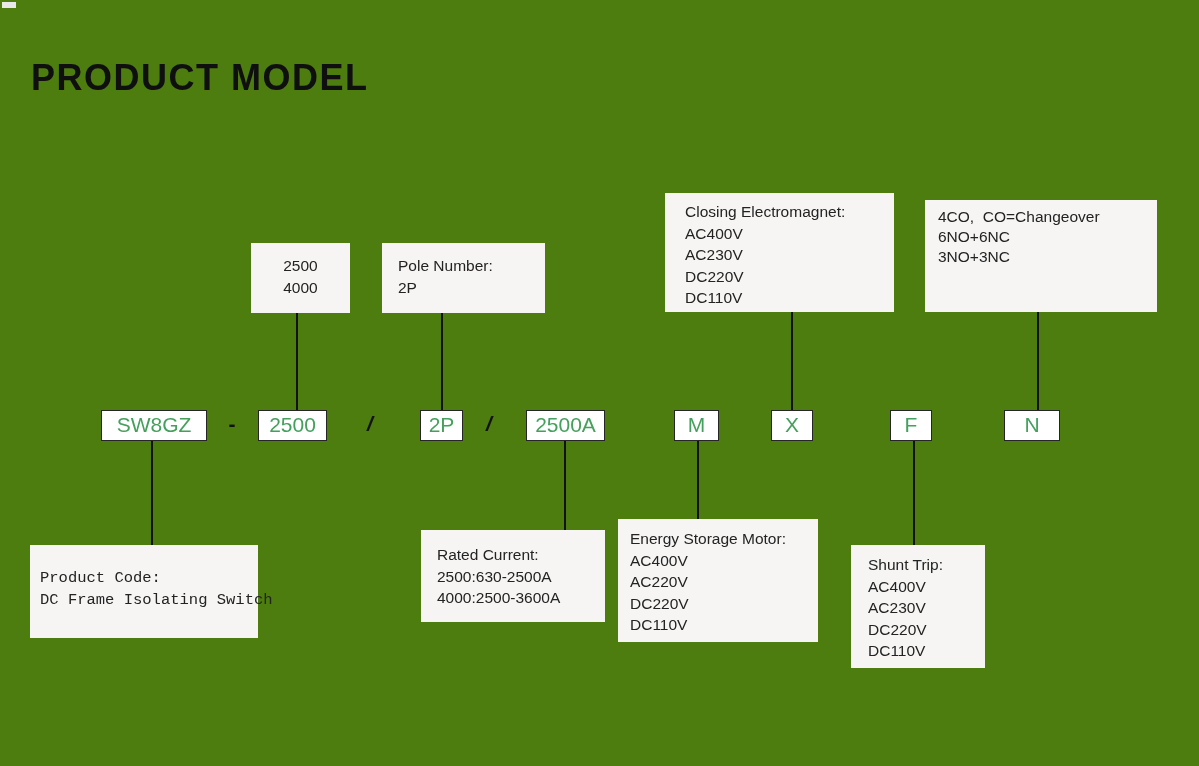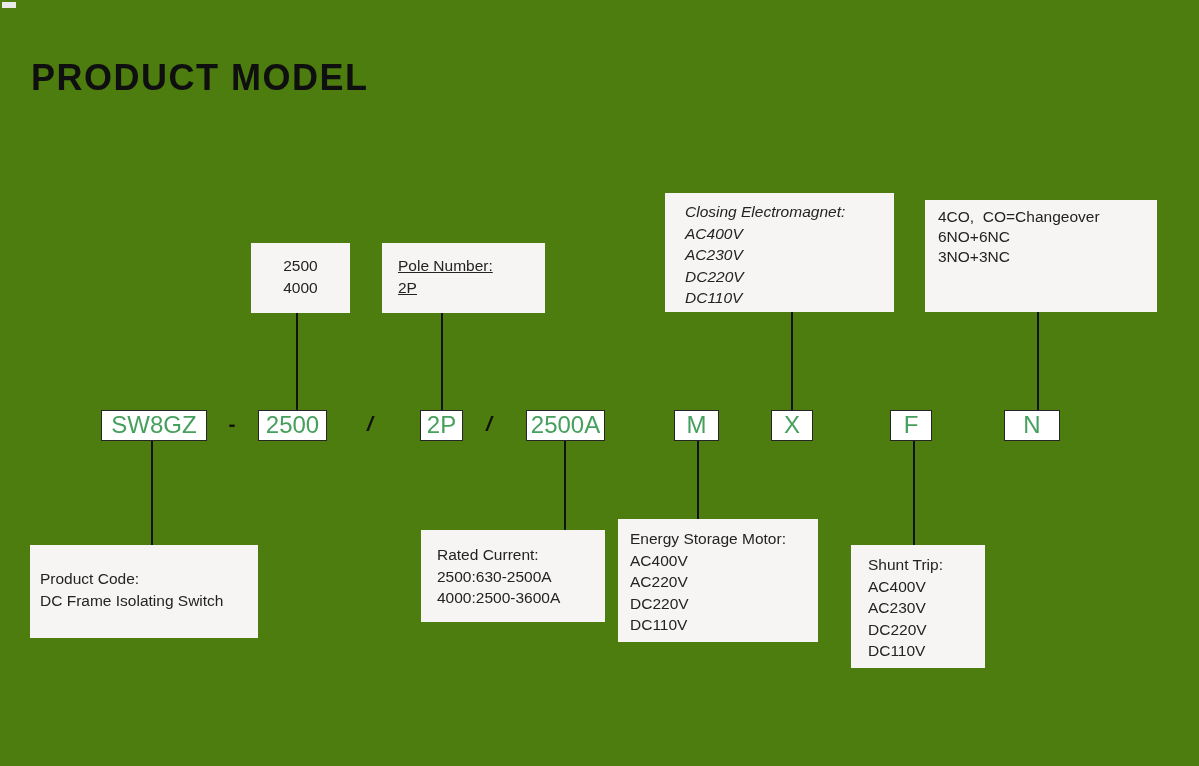--- a/index.html
+++ b/index.html
@@ -38,21 +38,21 @@
     line-height: 21.5px;
   }
   .callout.centered { text-align: center; }
   .code-box {
     position: absolute;
     top: 410px;
     height: 31px;
     border: 1px solid #262626;
     background: #ffffff;
     color: #44a05c;
-    font-size: 24px;
+    font-size: 21px;
     line-height: 28px;
     text-align: center;
   }
   .separator {
     position: absolute;
     top: 408px;
     width: 22px;
     text-align: center;
     color: #111111;
     font-size: 21px;
@@ -73,26 +73,26 @@
 
   <div class="scan-artifact"></div>
 
   <h1 class="page-title">PRODUCT MODEL</h1>
 
   <div class="callout centered" style="left:251px; top:243px; width:99px; height:70px; padding-top:12px;">
     <div class="box-line">2500</div>
     <div class="box-line">4000</div>
   </div>
 
-  <div class="callout" style="left:382px; top:243px; width:163px; height:70px; padding:12px 0 0 16px;text-decoration:underline;">
+  <div class="callout" style="left:382px; top:243px; width:163px; height:70px; padding:12px 0 0 16px;">
     <div class="box-line">Pole Number:</div>
     <div class="box-line">2P</div>
   </div>
 
-  <div class="callout" style="left:665px; top:193px; width:229px; height:119px; padding:8px 0 0 20px;font-style:italic;">
+  <div class="callout" style="left:665px; top:193px; width:229px; height:119px; padding:8px 0 0 20px;">
     <div class="box-line">Closing Electromagnet:</div>
     <div class="box-line">AC400V</div>
     <div class="box-line">AC230V</div>
     <div class="box-line">DC220V</div>
     <div class="box-line">DC110V</div>
   </div>
 
   <div class="callout" style="left:925px; top:200px; width:232px; height:112px; padding:7px 0 0 13px;">
     <div class="box-line" style="line-height:20px;">4CO,  CO=Changeover</div>
     <div class="box-line" style="line-height:20px;">6NO+6NC</div>
@@ -124,21 +124,21 @@
   <div class="connector" style="left:296px; top:313px; height:97px;"></div>
   <div class="connector" style="left:441px; top:313px; height:97px;"></div>
   <div class="connector" style="left:791px; top:312px; height:98px;"></div>
   <div class="connector" style="left:1037px; top:312px; height:98px;"></div>
 
   <div class="connector" style="left:151px; top:441px; height:104px;"></div>
   <div class="connector" style="left:564px; top:441px; height:104px;"></div>
   <div class="connector" style="left:697px; top:441px; height:104px;"></div>
   <div class="connector" style="left:913px; top:441px; height:104px;"></div>
 
-  <div class="callout" style="left:30px; top:545px; width:228px; height:93px; padding:23px 0 0 10px;">
+  <div class="callout" style="left:30px; top:545px; width:228px; height:93px; padding:23px 0 0 10px;font-family:Liberation Mono, monospace;">
     <div class="box-line">Product Code:</div>
     <div class="box-line">DC Frame Isolating Switch</div>
   </div>
 
   <div class="callout" style="left:421px; top:530px; width:184px; height:92px; padding:14px 0 0 16px;">
     <div class="box-line">Rated Current:</div>
     <div class="box-line">2500:630-2500A</div>
     <div class="box-line">4000:2500-3600A</div>
   </div>
 

